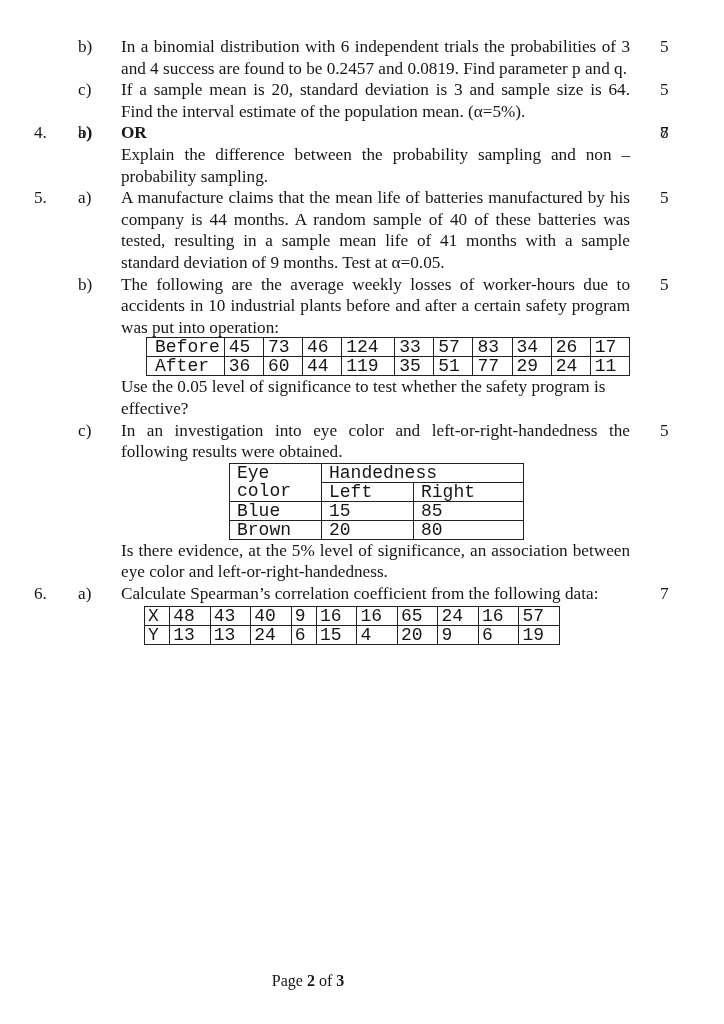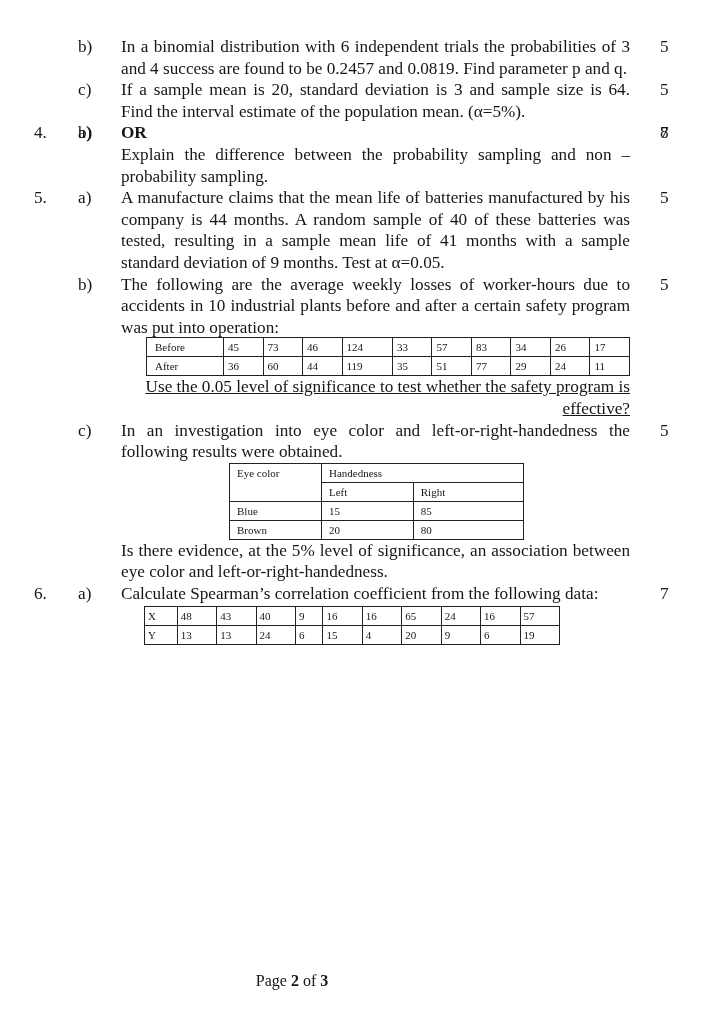--- a/index.html
+++ b/index.html
@@ -7,33 +7,33 @@
     width: 724px; height: 1024px; position: relative; overflow: hidden;
     font-family: "Liberation Serif", "DejaVu Serif", serif;
     color: #161616; font-size: 17.2px; line-height: 21.6px;
   }
   .page { position: absolute; left: 0; top: 36px; width: 724px; }
   .q { position: relative; margin: 0; }
   .qnum { position: absolute; left: 34px; top: 0; }
   .sub { position: absolute; left: 78px; top: 0; }
   .marks { position: absolute; left: 660px; top: 0; }
   .text { margin-left: 121px; width: 509px; text-align: justify; }
-  .text.nojust { text-align: right; text-decoration: underline; }
+  .text.nojust { text-align: left; }
   .or { font-weight: bold; margin-left: 121px; width: 509px; }
-  table { border-collapse: collapse; font-size: 11px; line-height: 18px; }
+  table { border-collapse: collapse; font-size: 18px; line-height: 18px; font-family: Liberation Mono, monospace; }
   td { border: 1.3px solid #222; padding: 0 4px; }
   .t1 { margin-left: 146px; width: 484px; margin-top: -1px; }
   .t1 td { }
   .t1 td.lbl { text-align: left; padding-left: 8px; width: 64px; }
   .t2 { margin-left: 229px; width: 295px; }
   .t2 td { padding-left: 7px; }
   .t2 .c { text-align: left; }
   .t3 { margin-left: 144px; width: 416px; margin-top: 2px; }
   .t3 td { padding: 0 3px; }
-  .footer { position: absolute; top: 970px; left: 0; width: 584px; text-align: center; font-size: 16px; }
+  .footer { position: absolute; top: 970px; left: 16px; width: 584px; text-align: center; font-size: 16px; }
   .footer b { font-weight: bold; }
 </style>
 </head>
 <body>
 
 <div class="page">
 
   <div class="q">
     <span class="sub">b)</span>
     <div class="text">In a binomial distribution with 6 independent trials the probabilities of 3 and 4 success are found to be 0.2457 and 0.0819. Find parameter p and q.</div>

